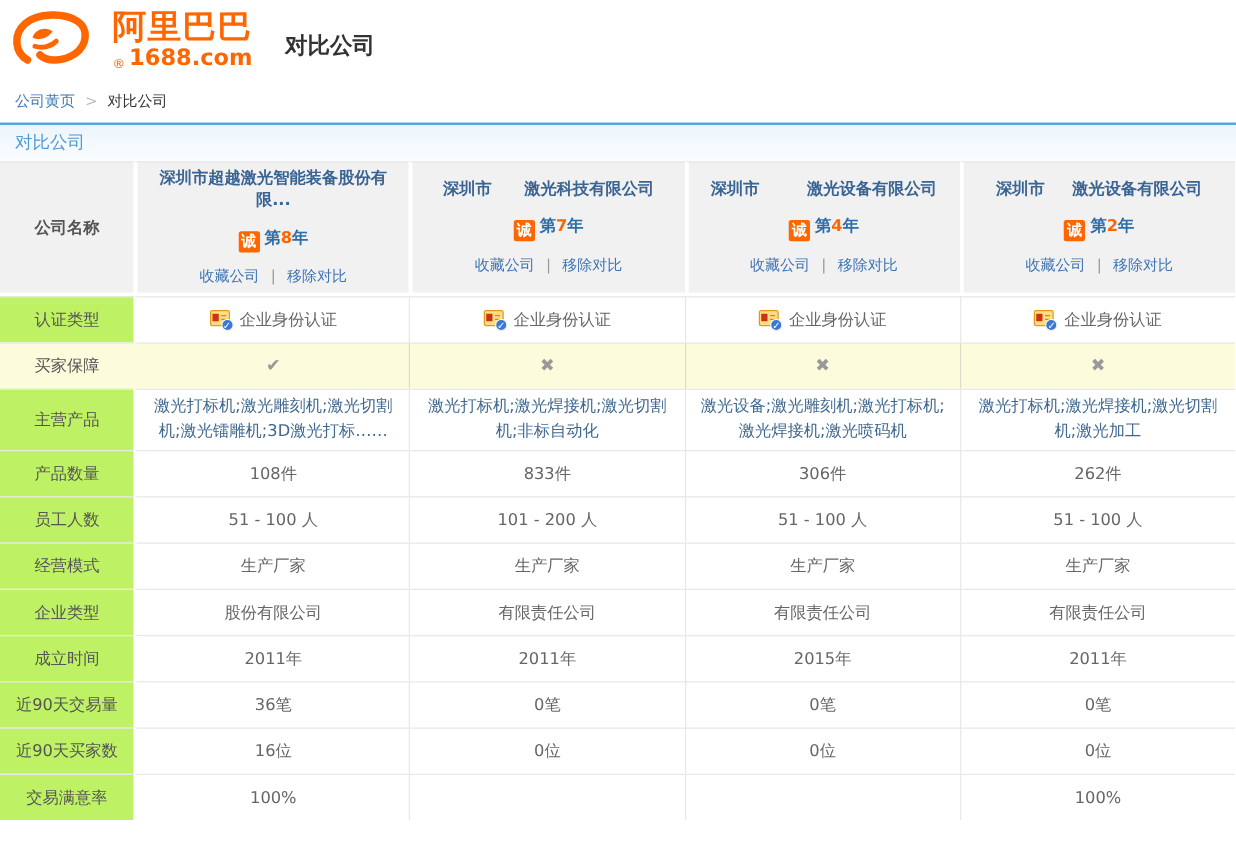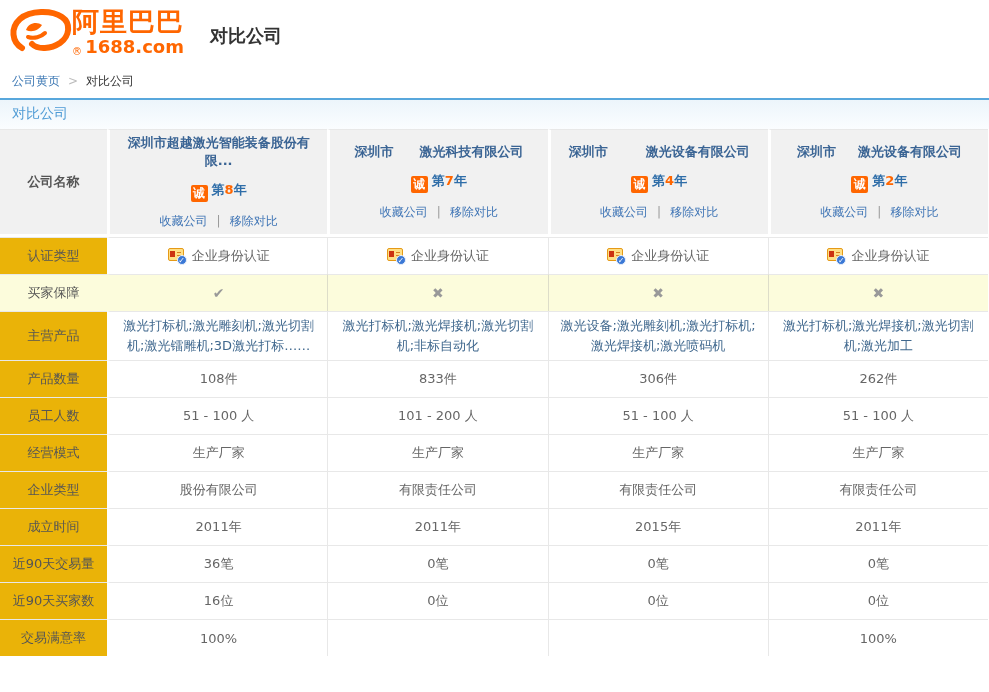--- a/index.html
+++ b/index.html
@@ -2,21 +2,21 @@
 <html><head>
 <meta charset="utf-8">
 <style>
   * { margin:0; padding:0; box-sizing:border-box; }
   html,body { width:989px; height:692px; overflow:hidden; background:#fff;
     font-family:"DejaVu Sans","Liberation Sans",sans-serif; }
 
   
   .top { display:flex; align-items:flex-start; padding:8px 0 0 8px; height:60px; }
   .logo { display:flex; align-items:flex-start; cursor:pointer; }
-  .logo-text { margin-left:0; }
+  .logo-text { margin-left:18px; }
   .logo-cn { color:#FF6600; font-size:27px; font-weight:bold; line-height:1.05; letter-spacing:1px; }
   .logo-sub { display:flex; justify-content:space-between; align-items:flex-end; margin-top:0; }
   .reg { color:#FF6600; font-size:10px; }
   .dom { color:#FF6600; font-weight:bold; font-size:18px; }
   .page-title { font-size:18px; font-weight:bold; color:#333; margin:16px 0 0 26px; }
 
   
   .crumbs { padding:13px 12px 8px 12px; font-size:12px; color:#333; }
   .crumbs a { color:#3E79B4; text-decoration:none; cursor:pointer; }
   .crumb-sep { color:#bbb; margin:0 8px; font-size:12px; }
@@ -27,21 +27,21 @@
 
   
   table.cmp { border-collapse:separate; border-spacing:0; width:988px; table-layout:fixed; }
   table.cmp col.c-lbl { width:107px; }
   td { font-size:13px; color:#666; text-align:center; vertical-align:middle;
        padding:2px 6px; word-break:break-all; }
   td.lbl { background:#F1F1F1; color:#555;margin-top:31px; }
   tr.r-head td { background:#F1F1F1; border-top:1px solid #E8E8E8; border-bottom:3px solid #fff; height:108px; }
   tr.r-head td.co { border-left:3px solid #fff; }
   tr.r td { border-top:1px solid #E8E8E8; height:37px; background:#fff; }
-  tr.r td.lbl { background:#eab308; }
+  tr.r td.lbl { background:#bef264; }
   tr.r td.co { border-left:1px solid #E8E8E8; }
   tr.r td.co.first { border-left:3px solid #fff; }
   tr.r-guar td, tr.r-guar td.lbl { background:#FCFCDC; }
   tr.r-guar td.co.first { border-left-color:#FCFCDC; }
   tr.r-guar td.co { border-left-color:#DDDDC9; }
   tr.r-prod td { height:46px; }
   tr.r-prod td.co { color:#40688E; line-height:1.55; padding:4px 8px; }
 
   
   .co-name { color:#3A6494; font-weight:bold; font-size:13px; margin-bottom:11px; cursor:pointer; line-height:1.4; }

